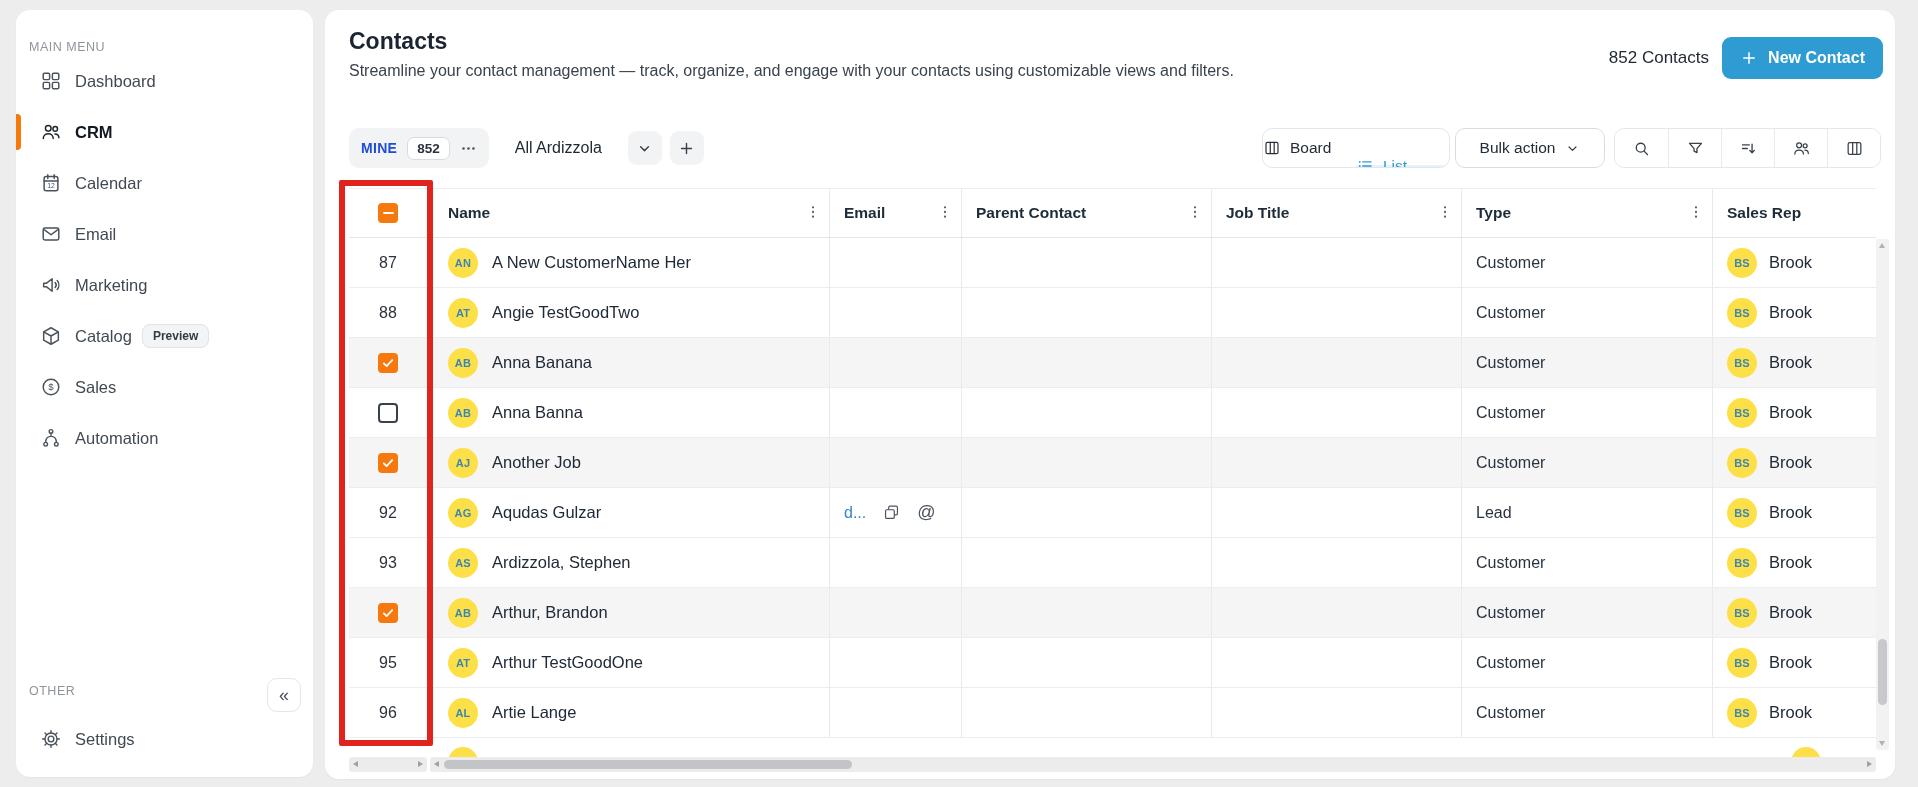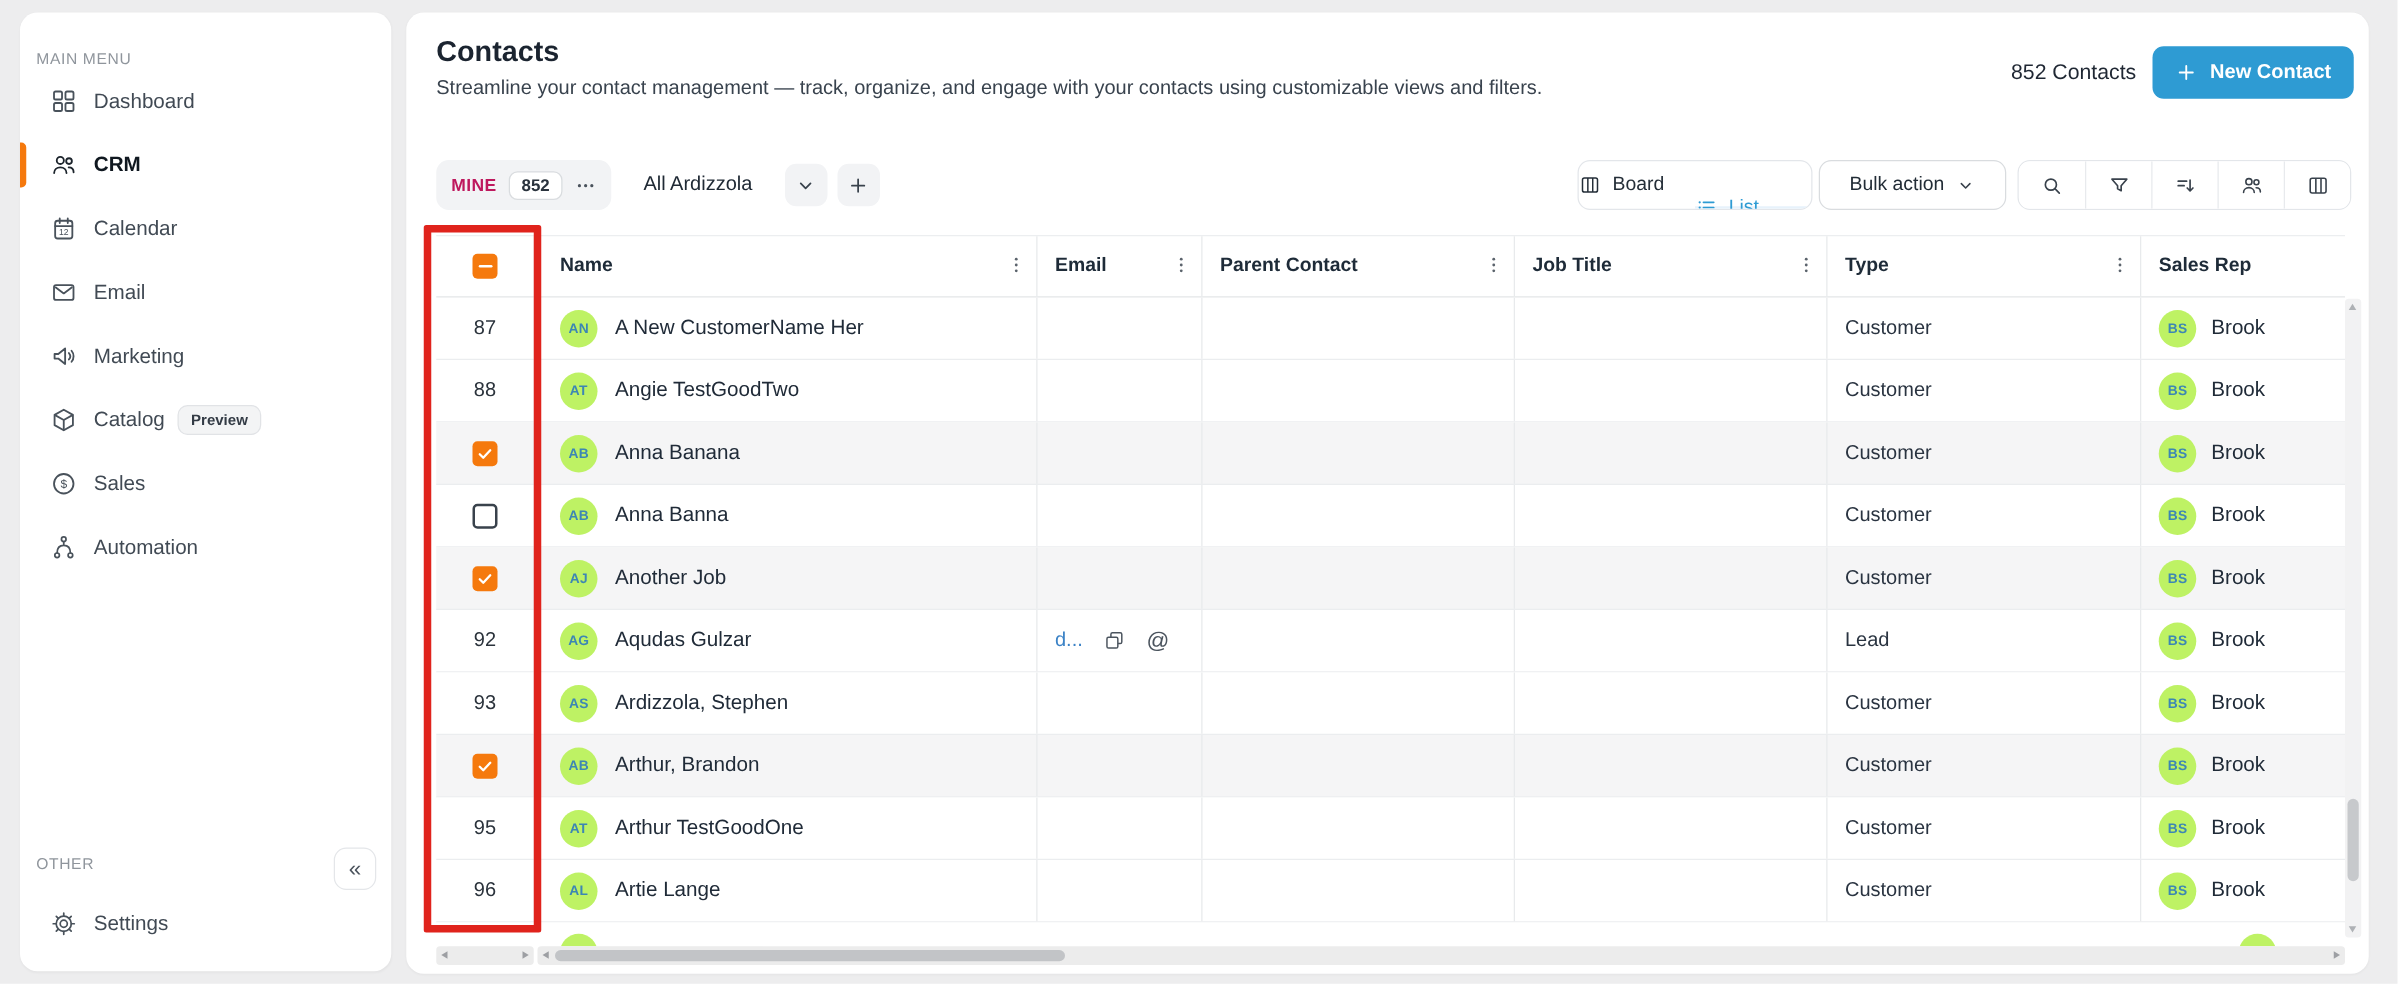--- a/index.html
+++ b/index.html
@@ -65,21 +65,21 @@
     display:flex; align-items:center; gap:10px; cursor:pointer;
   }
   .new-contact-btn .b-ic { width:18px; height:18px; color:#fff; }
 
   
   .toolbar-left { position:absolute; left:24px; top:118px; height:40px; display:flex; align-items:center; }
   .view-tab {
     height:40px; background:#f2f3f5; border-radius:10px; padding:0 12px;
     display:flex; align-items:center; gap:10px; cursor:pointer;
   }
-  .view-tab-name { font-size:14px; font-weight:bold; color:#be185d; letter-spacing:.3px; }
+  .view-tab-name { font-size:14px; font-weight:bold; color:#1d4ed8; letter-spacing:.3px; }
   .view-count {
     background:#fff; border:1px solid #d9dcdf; border-radius:7px;
     padding:3px 9px; font-size:13.5px; font-weight:bold; color:#2a333d;
   }
   .kebab-h { width:17px; height:17px; color:#4a525c; }
   .collection-label { margin-left:26px; font-size:16px; font-weight:500; color:#202a35; cursor:pointer; }
   .sq-btn {
     margin-left:26px; width:34px; height:34px; background:#f2f3f5; border:none;
     border-radius:9px; display:flex; align-items:center; justify-content:center; cursor:pointer;
   }
@@ -141,21 +141,21 @@
 
   .trow { height:50px; display:flex; border-bottom:1px solid #ebedef; background:#fff; }
   .trow.sel { background:#f5f5f6; }
   .row-num { font-size:16px; color:#2b333c; }
   .cb { width:20px; height:20px; border-radius:4px; display:flex; align-items:center; justify-content:center; cursor:pointer; }
   .cb-on, .cb-ind { background:#F5790D; }
   .cb-off { background:#fff; border:2px solid #39424c; }
   .cb-ind .minus { width:11px; height:2.6px; background:#fff; border-radius:1px; }
   .c-name { padding-left:20px; gap:14px; }
   .avatar {
-    width:30px; height:30px; border-radius:50%; background:#bef264; color:#3C86B4;
+    width:30px; height:30px; border-radius:50%; background:#fde047; color:#3C86B4;
     font-size:11px; font-weight:bold; display:flex; align-items:center; justify-content:center;
     flex:0 0 30px; letter-spacing:.2px;
   }
   .nm { font-size:16.5px; color:#202b38; white-space:nowrap; }
   .c-email { padding-left:14px; gap:16px; }
   .email-link { font-size:16px; color:#3b82c6; cursor:pointer; }
   .at-ic { font-size:18px; color:#4b545e; cursor:pointer; }
   .c-type { padding-left:14px; }
   .type-txt { font-size:16px; color:#2a3441; }
   .c-rep { padding-left:14px; gap:12px; }

